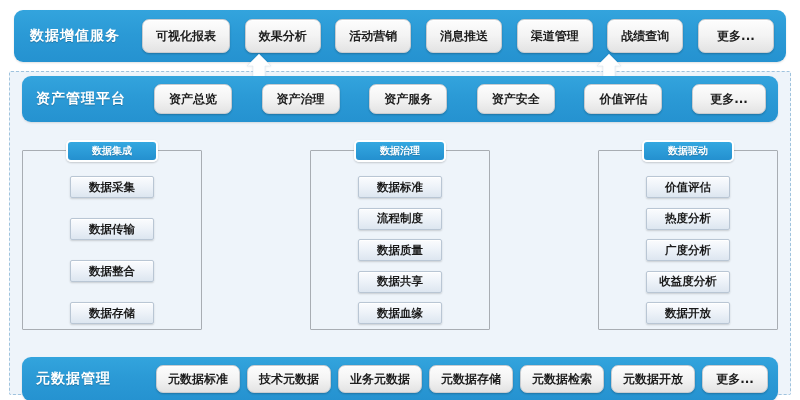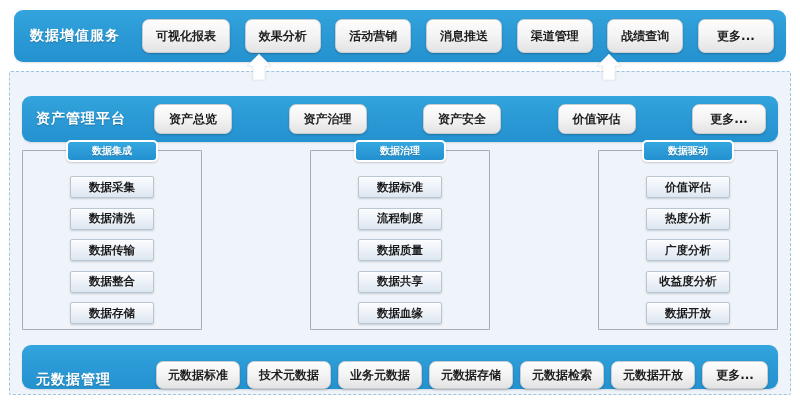--- a/index.html
+++ b/index.html
@@ -85,36 +85,35 @@
     width: 772px;
     height: 52px;
     padding: 0 12px 0 16px;
   }
   #band-services .band-label { width: 112px; }
   #band-services .pill { height: 34px; min-width: 76px; padding: 0 13px; }
 
   
   #band-platform {
     left: 22px;
-    top: 96px;
+    top: 76px;
     width: 756px;
     height: 46px;
     padding: 0 12px 0 14px;
   }
   #band-platform .band-label { width: 118px; }
   #band-platform .pill { height: 30px; min-width: 74px; padding: 0 14px; font-size: 12px; }
 
   
   #band-metadata {
     left: 22px;
-    top: 345px;
+    top: 357px;
     width: 756px;
     height: 44px;
     padding: 0 10px 0 14px;
-    align-items: flex-end;
   }
   #band-metadata .band-label { width: 120px; }
   #band-metadata .pill { height: 28px; min-width: 66px; padding: 0 11px; font-size: 12px; }
 
   
   .up-arrow {
     position: absolute;
     width: 26px;
     height: 27px;
     top: 53px;
@@ -232,34 +231,34 @@
     <svg width="26" height="27" viewBox="0 0 26 27">
       <polygon points="13,1 25,13 19,13 19,27 7,27 7,13 1,13" fill="#ffffff" stroke="#dceaf4" stroke-width="0.6"></polygon>
     </svg>
   </div>
 
   <div class="band" id="band-platform">
     <div class="band-label">资产管理平台</div>
     <div class="band-pills">
       <div class="pill">资产总览</div>
       <div class="pill">资产治理</div>
+      <div class="pill">资产服务</div>
       <div class="pill">资产安全</div>
       <div class="pill">价值评估</div>
       <div class="pill">更多...</div>
     </div>
   </div>
 
   <div id="columns">
 
     <div class="col">
       <div class="col-box"></div>
       <div class="col-header">数据集成</div>
       <div class="col-items">
         <div class="item-pill">数据采集</div>
-        <div class="item-pill">数据清洗</div>
         <div class="item-pill">数据传输</div>
         <div class="item-pill">数据整合</div>
         <div class="item-pill">数据存储</div>
       </div>
     </div>
 
     <div class="col">
       <div class="col-box"></div>
       <div class="col-header">数据治理</div>
       <div class="col-items">

